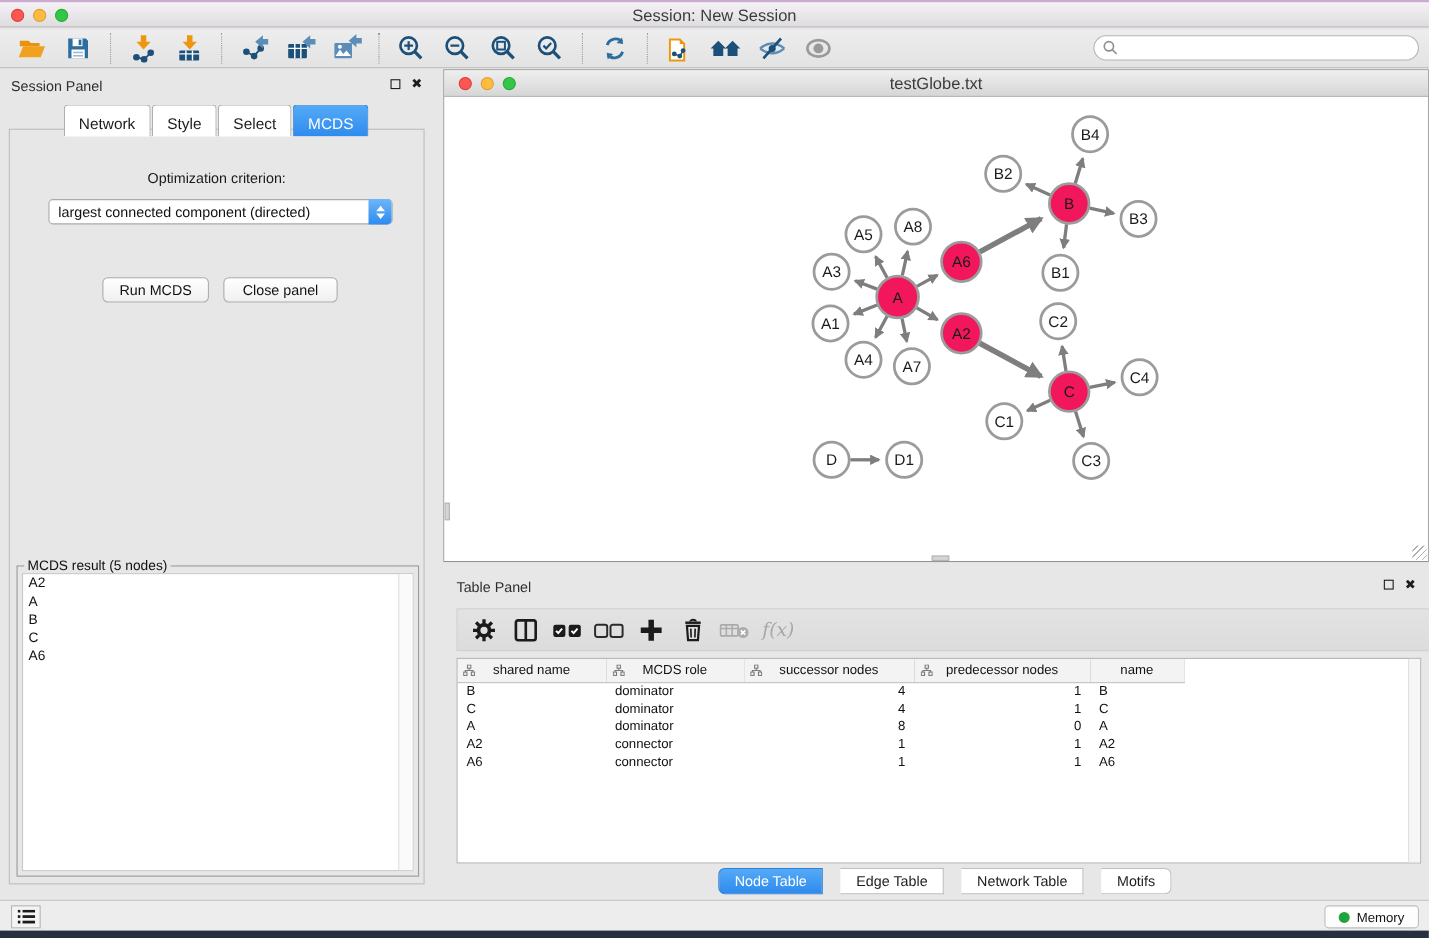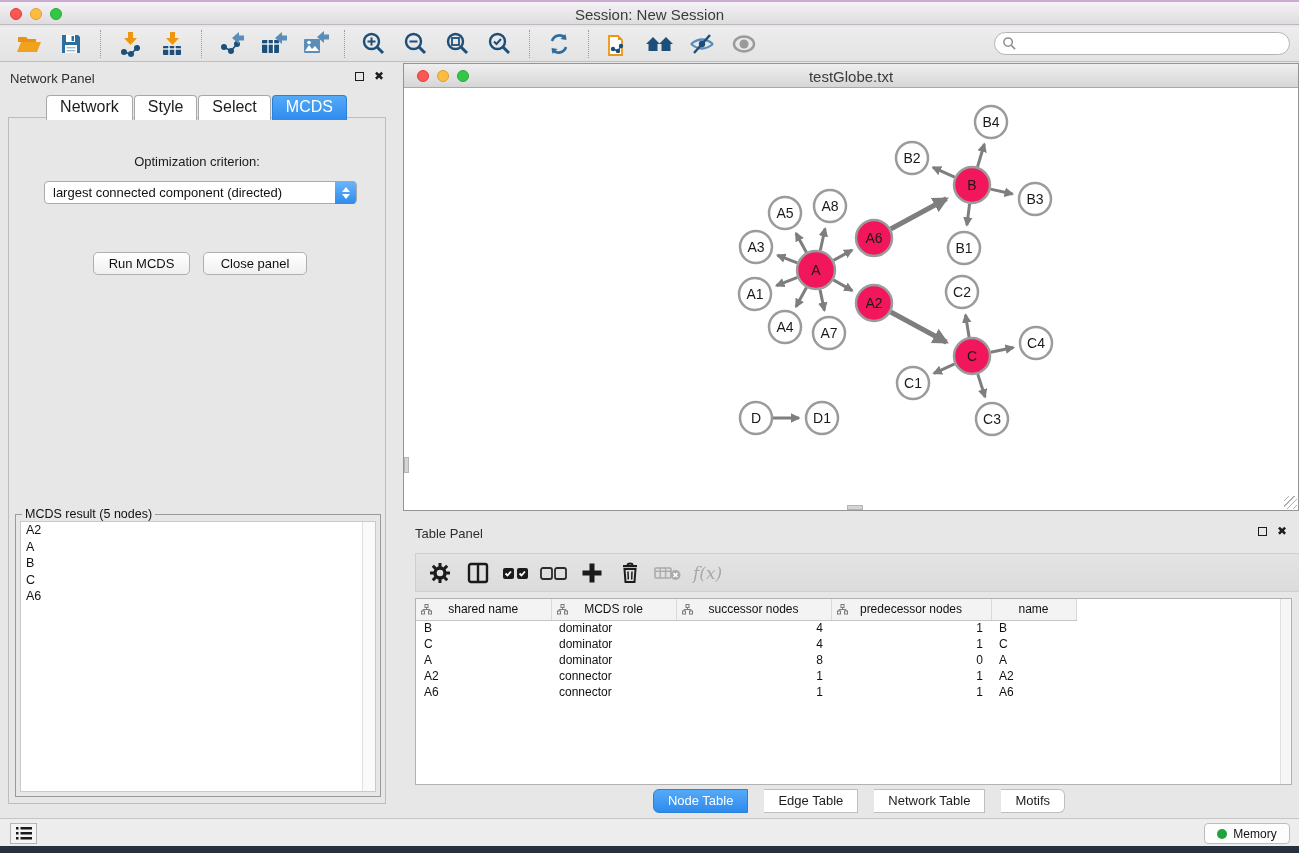--- a/index.html
+++ b/index.html
@@ -27,22 +27,22 @@
     border:1px solid #B4B4B4; border-radius:12px; background:#fff; display:flex; align-items:center; padding-left:7px; }
   #quick-search input { border:none; outline:none; flex:1; font-size:12px; background:transparent; height:18px; }
 
   
   #control-panel { position:absolute; left:0; top:62px; width:394px; height:756px; }
   .panel-title { position:absolute; left:10px; top:9px; font-size:13px; color:#2E2E2E; }
   .panel-btns { position:absolute; right:10px; top:9px; display:flex; gap:10px; align-items:center; }
   .float-box { width:9px; height:9px; border:1.5px solid #1c1c1c; display:inline-block; }
   .close-x { font-size:12px; font-weight:bold; color:#1c1c1c; line-height:10px; }
   #cp-tabs { position:absolute; left:0; top:33px; width:100%; display:flex; justify-content:center; }
-  .cp-tab { font-size:16px; color:#1c1c1c; background:#fff; border:1px solid #A8A8A8; border-bottom:none;
-    border-radius:4px 4px 0 0; padding:2px 13px 4px; margin-right:1px; position:relative; z-index:3; }
+  .cp-tab { font-size:14px; color:#1c1c1c; background:#fff; border:1px solid #A8A8A8; border-bottom:none;
+    border-radius:4px 4px 0 0; padding:8px 13px 4px; margin-right:1px; position:relative; z-index:3; }
   .cp-tab.active { background:linear-gradient(#55AAF7,#2E8BEE); color:#fff; border-color:#2E7FD6; }
   #cp-box { position:absolute; left:8px; top:55px; width:378px; height:687px;
     background:#E7E7E7; border:1px solid #BDBDBD; }
   #opt-label { position:absolute; left:0; width:100%; top:36px; text-align:center; font-size:13px; color:#1a1a1a; }
   #opt-select { position:absolute; left:35px; top:63px; width:313px; height:23px; background:#fff;
     border:1px solid #ABABAB; border-radius:4px; font-size:13px; color:#111; display:flex; align-items:center; padding-left:8px; }
   #opt-stepper { position:absolute; right:0; top:-1px; width:21px; height:23px; border-radius:0 4px 4px 0;
     background:linear-gradient(#6CB6F8,#2E8BEE); display:flex; flex-direction:column; align-items:center; justify-content:center; gap:2px; }
   .chev-up { width:0;height:0;border-left:4px solid transparent;border-right:4px solid transparent;border-bottom:5px solid #fff; }
   .chev-dn { width:0;height:0;border-left:4px solid transparent;border-right:4px solid transparent;border-top:5px solid #fff; }
@@ -263,21 +263,21 @@
   <div id="quick-search">
     <svg width="15" height="15" viewBox="0 0 16 16">
         <circle cx="6.5" cy="6.5" r="4.5" fill="none" stroke="#8F8F8F" stroke-width="1.6"></circle>
         <line x1="10" y1="10" x2="14" y2="14" stroke="#8F8F8F" stroke-width="1.6"></line>
       </svg>
     <input type="text" placeholder="" style="">
   </div>
 </div>
 
 <div id="control-panel">
-  <div class="panel-title">Network Panel</div>
+  <div class="panel-title">Session Panel</div>
   <div class="panel-btns">
     <span class="float-box"></span>
     <span class="close-x">✖</span>
   </div>
   <div id="cp-tabs">
     <span class="cp-tab">Network</span>
     <span class="cp-tab">Style</span>
     <span class="cp-tab">Select</span>
     <span class="cp-tab active">MCDS</span>
   </div>

